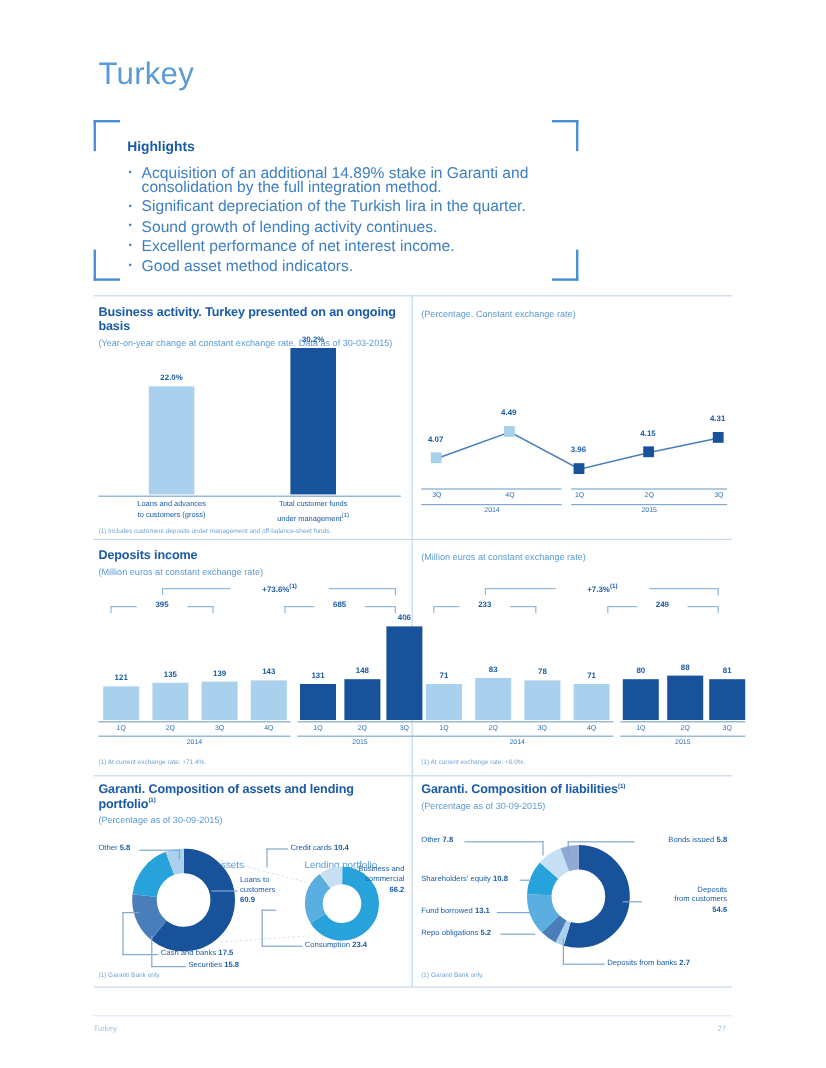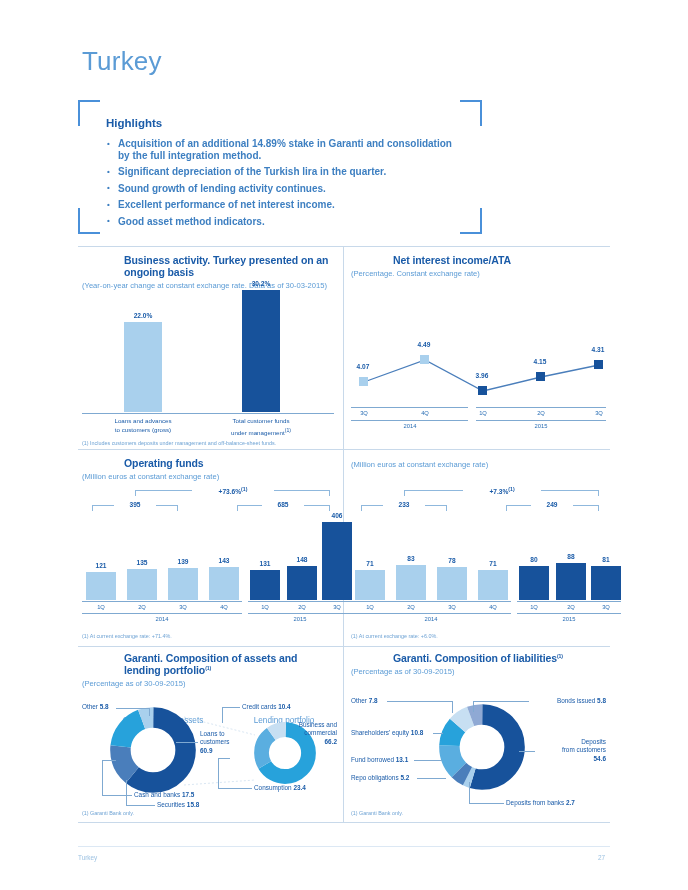--- a/index.html
+++ b/index.html
@@ -27,34 +27,34 @@
   .br-bl { left: 0; bottom: 0; border-left: 2.5px solid #4a90d9; border-bottom: 2.5px solid #4a90d9; }
   .br-tr { right: 0; top: 0; border-right: 2.5px solid #4a90d9; border-top: 2.5px solid #4a90d9; }
   .br-br { right: 0; bottom: 0; border-right: 2.5px solid #4a90d9; border-bottom: 2.5px solid #4a90d9; }
   .hl-title {
     position: absolute; left: 28px; top: 17px;
     font-size: 11.5px; font-weight: 700; color: #1a5ba8;
   }
   .hl-list { position: absolute; left: 28px; top: 38px; width: 350px; }
   .hl-item {
     position: relative; padding-left: 12px; margin-bottom: 5px;
-    font-size: 10px; line-height: 11.5px; color: #3d7fc1; font-weight: 700;
+    font-size: 13px; line-height: 11.5px; color: #3d7fc1; font-weight: 400;
   }
   .hl-item::before {
     content: "\2022"; position: absolute; left: 1px; top: -0.5px;
     color: #3d7fc1; font-size: 8px;
   }
 
   
   .panel { position: absolute; }
   .rule { position: absolute; height: 1px; background: #c8d9ea; }
   .vrule { position: absolute; width: 1px; background: #c8d9ea; }
 
   .sec-title {
-    font-size: 10.5px; font-weight: 700; color: #1a5ba8; letter-spacing: -.1px; margin-left: 42px;
+    font-size: 10.5px; font-weight: 700; color: #1a5ba8; letter-spacing: -.1px;
   }
   .sec-sub {
     font-size: 7.6px; font-weight: 400; color: #5b9bd5; margin-top: 3px;
   }
   .sup { font-size: 5.2px; vertical-align: super; }
   .foot {
     font-size: 5.4px; color: #6fa3d4; font-weight: 400;
   }
 
   
@@ -151,21 +151,20 @@
       <span>to customers (gross)</span>
     </div>
     <div class="cat-lbl" style="left:124px; top:163px; width:110px;">
       <span>Total customer funds</span><br>
       <span>under management</span><span class="sup">(1)</span>
     </div>
     <div class="foot" style="position:absolute; left:0; top:186px;">(1)  Includes customers deposits under management and off-balance-sheet funds.</div>
   </div>
 
   <div class="panel" style="left:351px; top:254px; width:255px; height:185px;">
-    <div class="sec-title">Net interest income/ATA</div>
     <div class="sec-sub">(Percentage. Constant exchange rate)</div>
 
     <div style="position:absolute; left:0; top:34px; width:255px; height:118px;">
       <svg width="255" height="118" style="position:absolute; left:0; top:0;">
         <polyline points="13,94 74,72 132,103 190,89 248,77" fill="none" stroke="#4a7ebb" stroke-width="1.3"></polyline>
       </svg>
       <div class="marker m-lite" style="left:8px; top:89px;"></div>
       <div class="marker m-lite" style="left:69px; top:67px;"></div>
       <div class="marker m-dark" style="left:127px; top:98px;"></div>
       <div class="marker m-dark" style="left:185px; top:84px;"></div>
@@ -187,21 +186,21 @@
     <div class="axis-lbl" style="left:175px; width:30px; top:156px;">2Q</div>
     <div class="axis-lbl" style="left:233px; width:30px; top:156px;">3Q</div>
 
     <div class="rule" style="left:0; top:166px; width:117px; background:#7fa9d1;"></div>
     <div class="rule" style="left:125px; top:166px; width:130px; background:#7fa9d1;"></div>
     <div class="yr-lbl" style="left:29px; width:60px; top:169px;">2014</div>
     <div class="yr-lbl" style="left:160px; width:60px; top:169px;">2015</div>
   </div>
 
   <div class="panel" style="left:82px; top:457px; width:252px; height:185px;">
-    <div class="sec-title">Operating funds</div>
+    <div class="sec-title">Deposits income</div>
     <div class="sec-sub">(Million euros at constant exchange rate)</div>
 
     <div class="bracket" style="left:53px; top:33px; width:195px;"></div>
     <div class="bracket-val" style="left:110px; top:29px; width:82px;"><span>+73.6%</span><span class="sup">(1)</span></div>
 
     <div class="bracket" style="left:10px; top:48px; width:86px;"></div>
     <div class="bracket-val" style="left:32px; top:44px; width:42px;">395</div>
     <div class="bracket" style="left:155px; top:48px; width:93px;"></div>
     <div class="bracket-val" style="left:180px; top:44px; width:42px;">685</div>
 

